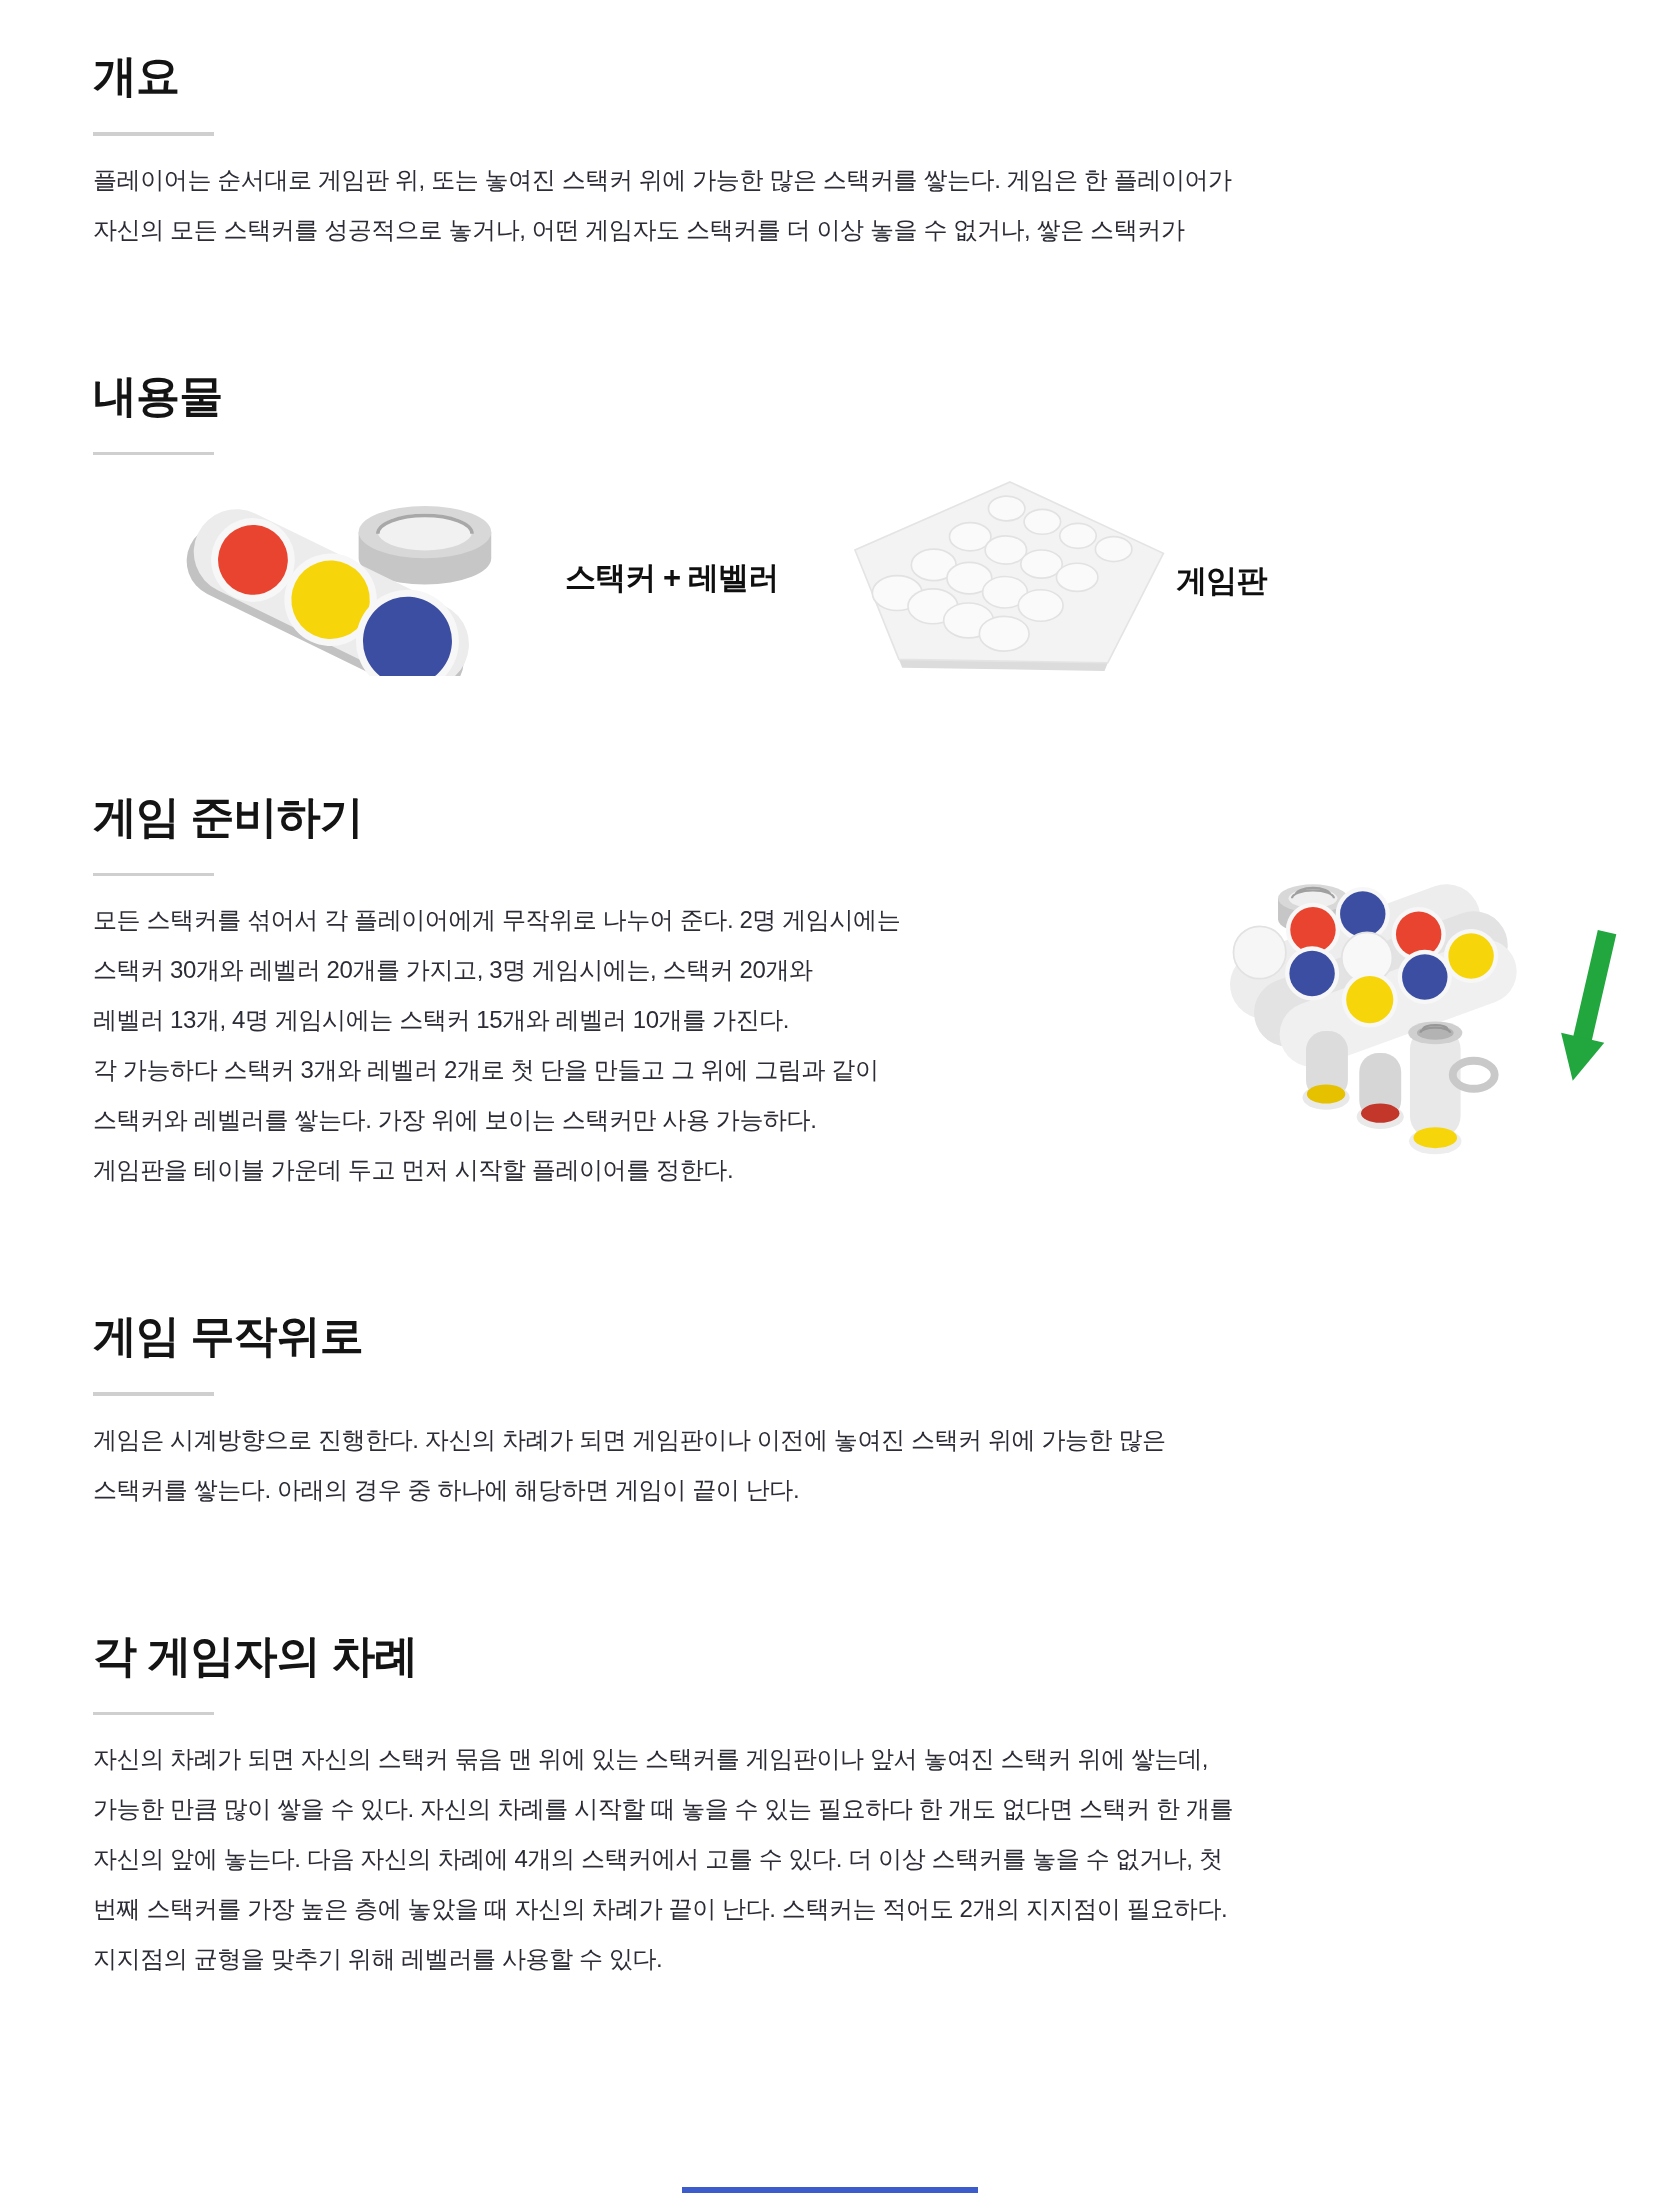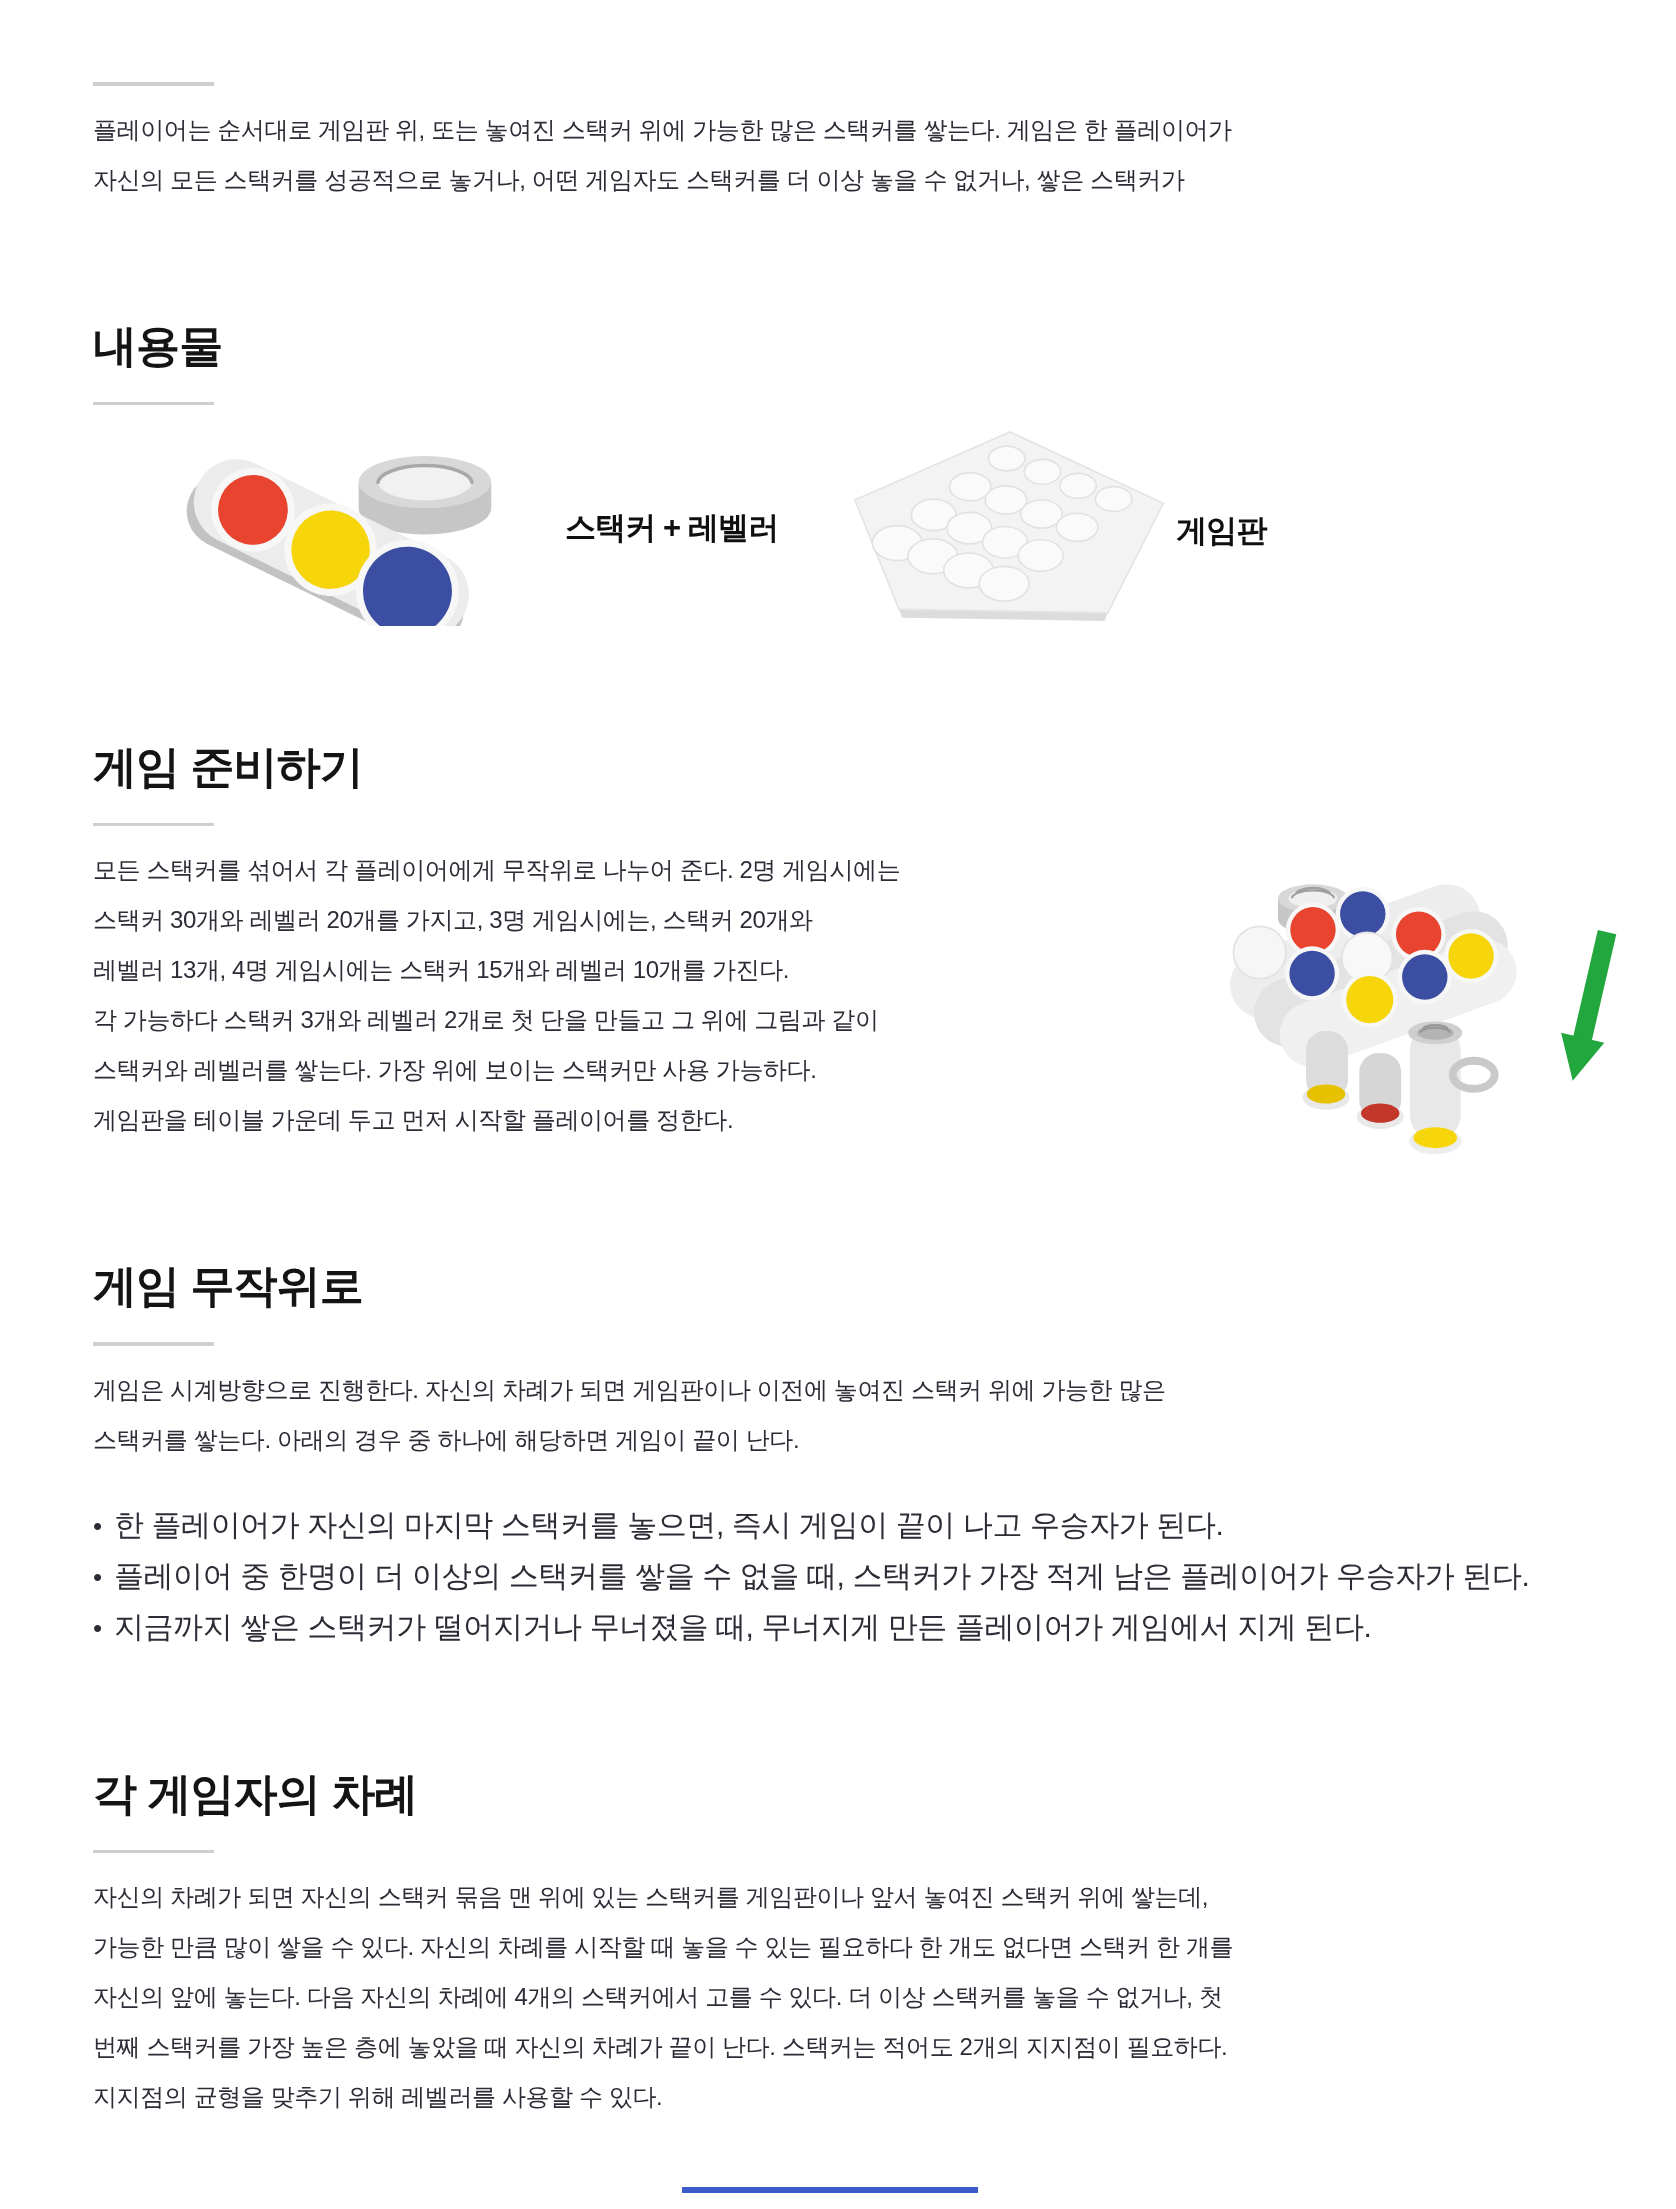--- a/index.html
+++ b/index.html
@@ -29,20 +29,21 @@
   .arrow-box{margin-left:24.5px;margin-top:59px;}
   .accent-line{position:absolute;left:682px;top:2187px;width:296px;height:6.1px;
                background:#3d5ccc;}
 </style>
 </head>
 <body>
 
 <div class="page">
 
   <section class="sec">
+    <h2 class="sec-title">개요</h2>
     <div class="divider"></div>
     <div class="para">
       <div class="line">플레이어는 순서대로 게임판 위, 또는 놓여진 스택커 위에 가능한 많은 스택커를 쌓는다. 게임은 한 플레이어가</div>
       <div class="line">자신의 모든 스택커를 성공적으로 놓거나, 어떤 게임자도 스택커를 더 이상 놓을 수 없거나, 쌓은 스택커가</div>
     </div>
   </section>
 
   <section class="sec gap-lg">
     <h2 class="sec-title">내용물</h2>
     <div class="divider"></div>
@@ -172,25 +173,20 @@
     </div>
   </div>
 
   <section class="sec gap-lg">
     <h2 class="sec-title">게임 무작위로</h2>
     <div class="divider"></div>
     <div class="para">
       <div class="line">게임은 시계방향으로 진행한다. 자신의 차례가 되면 게임판이나 이전에 놓여진 스택커 위에 가능한 많은</div>
       <div class="line">스택커를 쌓는다. 아래의 경우 중 하나에 해당하면 게임이 끝이 난다.</div>
     </div>
-    <ul class="bullets">
-      <li>한 플레이어가 자신의 마지막 스택커를 놓으면, 즉시 게임이 끝이 나고 우승자가 된다.</li>
-      <li>플레이어 중 한명이 더 이상의 스택커를 쌓을 수 없을 때, 스택커가 가장 적게 남은 플레이어가 우승자가 된다.</li>
-      <li>지금까지 쌓은 스택커가 떨어지거나 무너졌을 때, 무너지게 만든 플레이어가 게임에서 지게 된다.</li>
-    </ul>
   </section>
 
   <section class="sec gap-lg">
     <h2 class="sec-title">각 게임자의 차례</h2>
     <div class="divider"></div>
     <div class="para">
       <div class="line">자신의 차례가 되면 자신의 스택커 묶음 맨 위에 있는 스택커를 게임판이나 앞서 놓여진 스택커 위에 쌓는데,</div>
       <div class="line">가능한 만큼 많이 쌓을 수 있다. 자신의 차례를 시작할 때 놓을 수 있는 필요하다 한 개도 없다면 스택커 한 개를</div>
       <div class="line">자신의 앞에 놓는다. 다음 자신의 차례에 4개의 스택커에서 고를 수 있다. 더 이상 스택커를 놓을 수 없거나, 첫</div>
       <div class="line">번째 스택커를 가장 높은 층에 놓았을 때 자신의 차례가 끝이 난다. 스택커는 적어도 2개의 지지점이 필요하다.</div>

